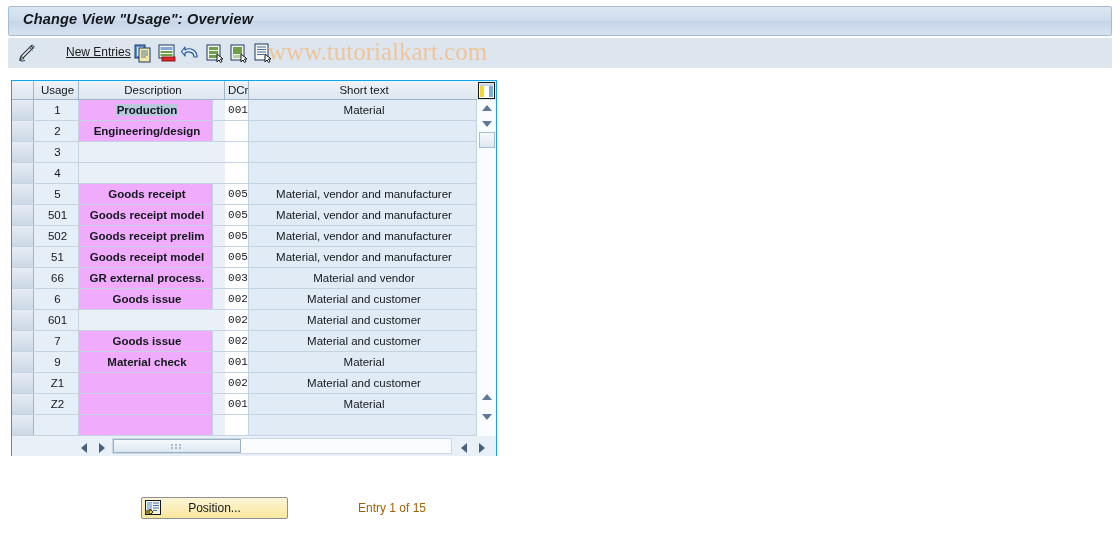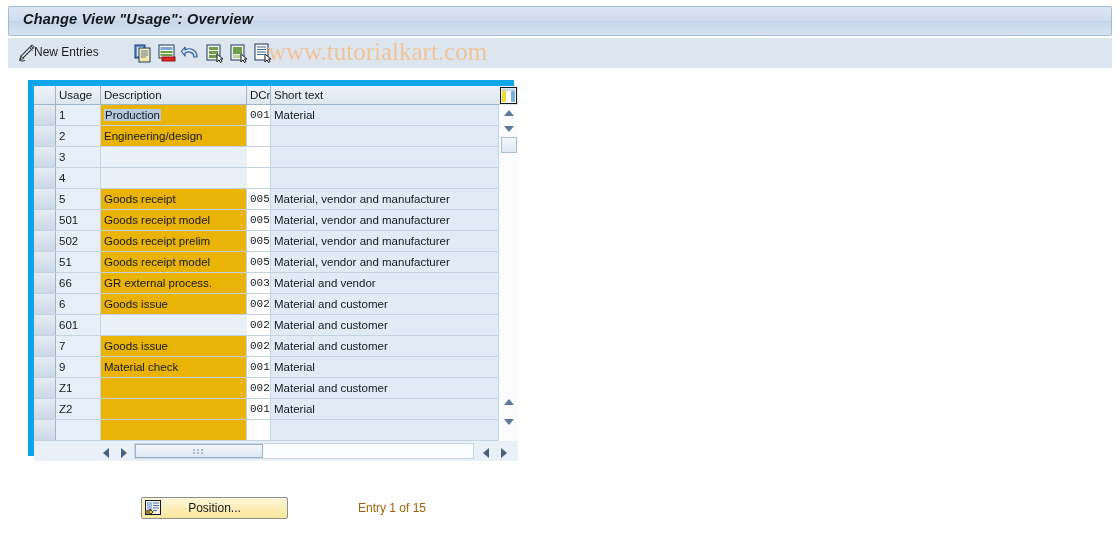--- a/index.html
+++ b/index.html
@@ -66,25 +66,26 @@
     font-weight: normal;
     color: #efc49a;
     letter-spacing: 0px;
     white-space: nowrap;
     user-select: none;
   }
 
   
   .table-frame {
     position: absolute;
-    left: 28px; top: 80px;
+    left: 11px; top: 80px;
     width: 486px; height: 376px;
-    border: 6px solid #0ea5e9;
+    border: 1px solid #0ea5e9;
     background: #eaf0f7;
     box-sizing: border-box;
+    text-align: center;
   }
 
   
   .grid-head {
     position: absolute;
     left: 0; top: 0;
     width: 484px; height: 19px;
     background: linear-gradient(to bottom, #eef3f8 0%, #dde6ef 100%);
     box-sizing: border-box;
     border-bottom: 1px solid #9fb5ca;
@@ -140,21 +141,21 @@
     white-space: nowrap;
     overflow: hidden;
   }
   .cell.sel {
     left: 0; width: 22px; padding-left: 0;
     background: linear-gradient(to bottom,#e6ecf4,#ccd8e6);
     border-right: 1px solid #9fb5ca;
     cursor: pointer;
   }
   .cell.usage { left: 22px;  width: 45px;  background:#e6eef7; border-right:1px solid #c3d3e2; }
-  .cell.desc  { left: 67px;  width: 146px; background:#eab308; border-right:1px solid #c3d3e2; cursor:text; }
+  .cell.desc  { left: 67px;  width: 134px; background:#f0abfc; border-right:1px solid #c3d3e2; cursor:text;font-weight:bold; }
   .cell.dcr   { left: 213px; width: 24px;  background:#ffffff; border-right:1px solid #c3d3e2; font-family:"Liberation Mono", monospace; font-size:11px;}
   .cell.short { left: 237px; width: 227px; background:#e1ebf5; }
 
   .hl {
     background: #b6c9dd;
     padding: 0 1px;
   }
 
   
   .vbar {
@@ -286,21 +287,21 @@
     <div class="tb-icon-btn" style="left:8px;">
       <svg width="22" height="22" viewBox="0 0 22 22">
         <path d="M4 17 L7 16 L17 6 L15 4 L5 14 Z" fill="#f3f3ee" stroke="#2b3a4a" stroke-width="1.1"></path>
         <path d="M13.5 5.5 L16.5 8.5" stroke="#2b3a4a" stroke-width="1"></path>
         <path d="M5.4 14.2 L7.8 16.6 L4.2 17.6 Z" fill="#f7d046" stroke="#2b3a4a" stroke-width="0.9"></path>
         <path d="M15 4 L17.2 6.2 L18.4 5 L16.2 2.8 Z" fill="#9fb6cd" stroke="#2b3a4a" stroke-width="0.9"></path>
         <path d="M3 18 q3 2 6 .5" stroke="#2b3a4a" stroke-width="1" fill="none"></path>
       </svg>
     </div>
 
-    <div class="tb-label" style="left:26px;">New Entries</div>
+    <div class="tb-label" style="left:58px;text-decoration:underline;">New Entries</div>
 
     <div class="tb-icon-btn" style="left:124px;">
       <svg width="22" height="22" viewBox="0 0 22 22">
         <rect x="3" y="3" width="10" height="13" fill="#5b8fd1" stroke="#1b3a63" stroke-width="1"></rect>
         <rect x="5" y="5" width="6" height="9" fill="#dce9f7"></rect>
         <rect x="7" y="6" width="11" height="14" fill="#f6e9a8" stroke="#1b3a63" stroke-width="1"></rect>
         <g stroke="#4a6fa0" stroke-width="0.9">
           <path d="M9 9h7M9 11h7M9 13h7M9 15h5"></path>
         </g>
       </svg>

